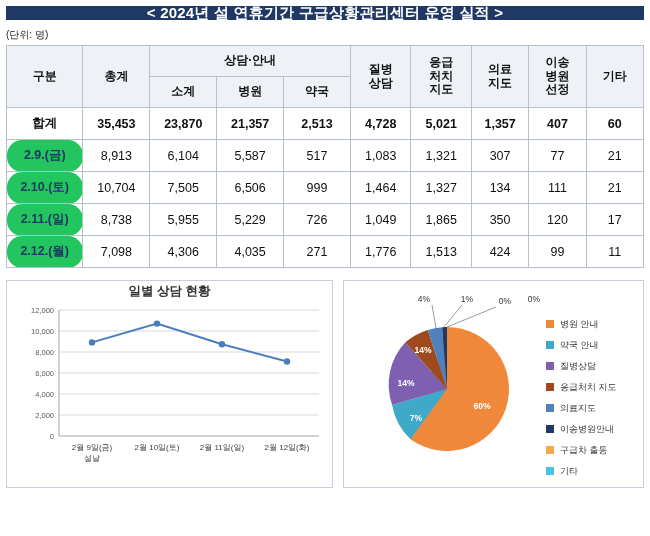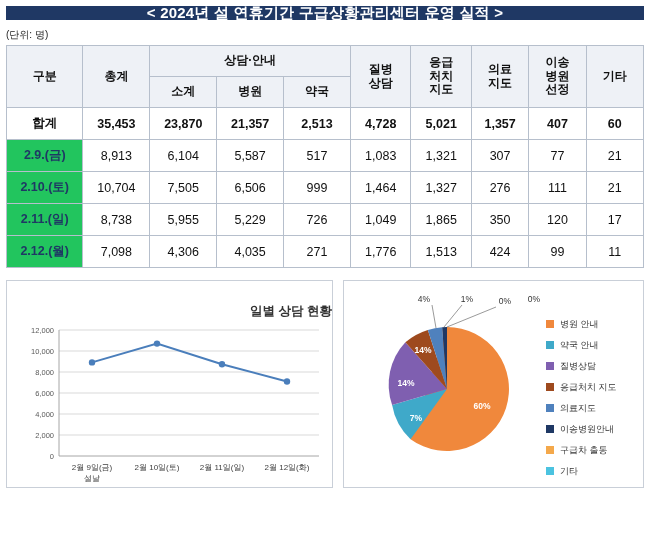--- a/index.html
+++ b/index.html
@@ -64,20 +64,21 @@
     color: #1f3864;
     font-size: 12px;
     line-height: 1.15;
   }
   table.stat thead th.plain {
     color: #111111;
   }
   table.stat tbody td {
     height: 31px;
     font-size: 12.5px;
+    border-radius: 15px;
   }
   table.stat tbody tr td:first-child {
     font-weight: bold;
     color: #1f3864;
     background: #22c55e;
   }
   table.stat tbody tr.total td {
     font-weight: bold;
     background: #ffffff;
   }
@@ -102,25 +103,25 @@
   }
   .chart-left {
     width: 327px;
     height: 208px;
   }
   .chart-right {
     flex: 1;
     height: 208px;
   }
   .line-title {
-    text-align: right;
+    text-align: center;
     font-size: 12.5px;
     font-weight: bold;
     color: #333333;
-    margin-top: 22px;
+    margin-top: 2px;
   }
 
   
   .line-svg, .pie-svg {
     display: block;
   }
   .axis-text {
     font-size: 7.5px;
     fill: #595959;
     font-family: "Liberation Sans", sans-serif;
@@ -230,21 +231,21 @@
         <td class="num">21</td>
       </tr>
       <tr>
         <td>2.10.(토)</td>
         <td class="num">10,704</td>
         <td class="num">7,505</td>
         <td class="num">6,506</td>
         <td class="num">999</td>
         <td class="num">1,464</td>
         <td class="num">1,327</td>
-        <td class="num">276</td>
+        <td class="num">134</td>
         <td class="num">111</td>
         <td class="num">21</td>
       </tr>
       <tr>
         <td>2.11.(일)</td>
         <td class="num">8,738</td>
         <td class="num">5,955</td>
         <td class="num">5,229</td>
         <td class="num">726</td>
         <td class="num">1,049</td>

